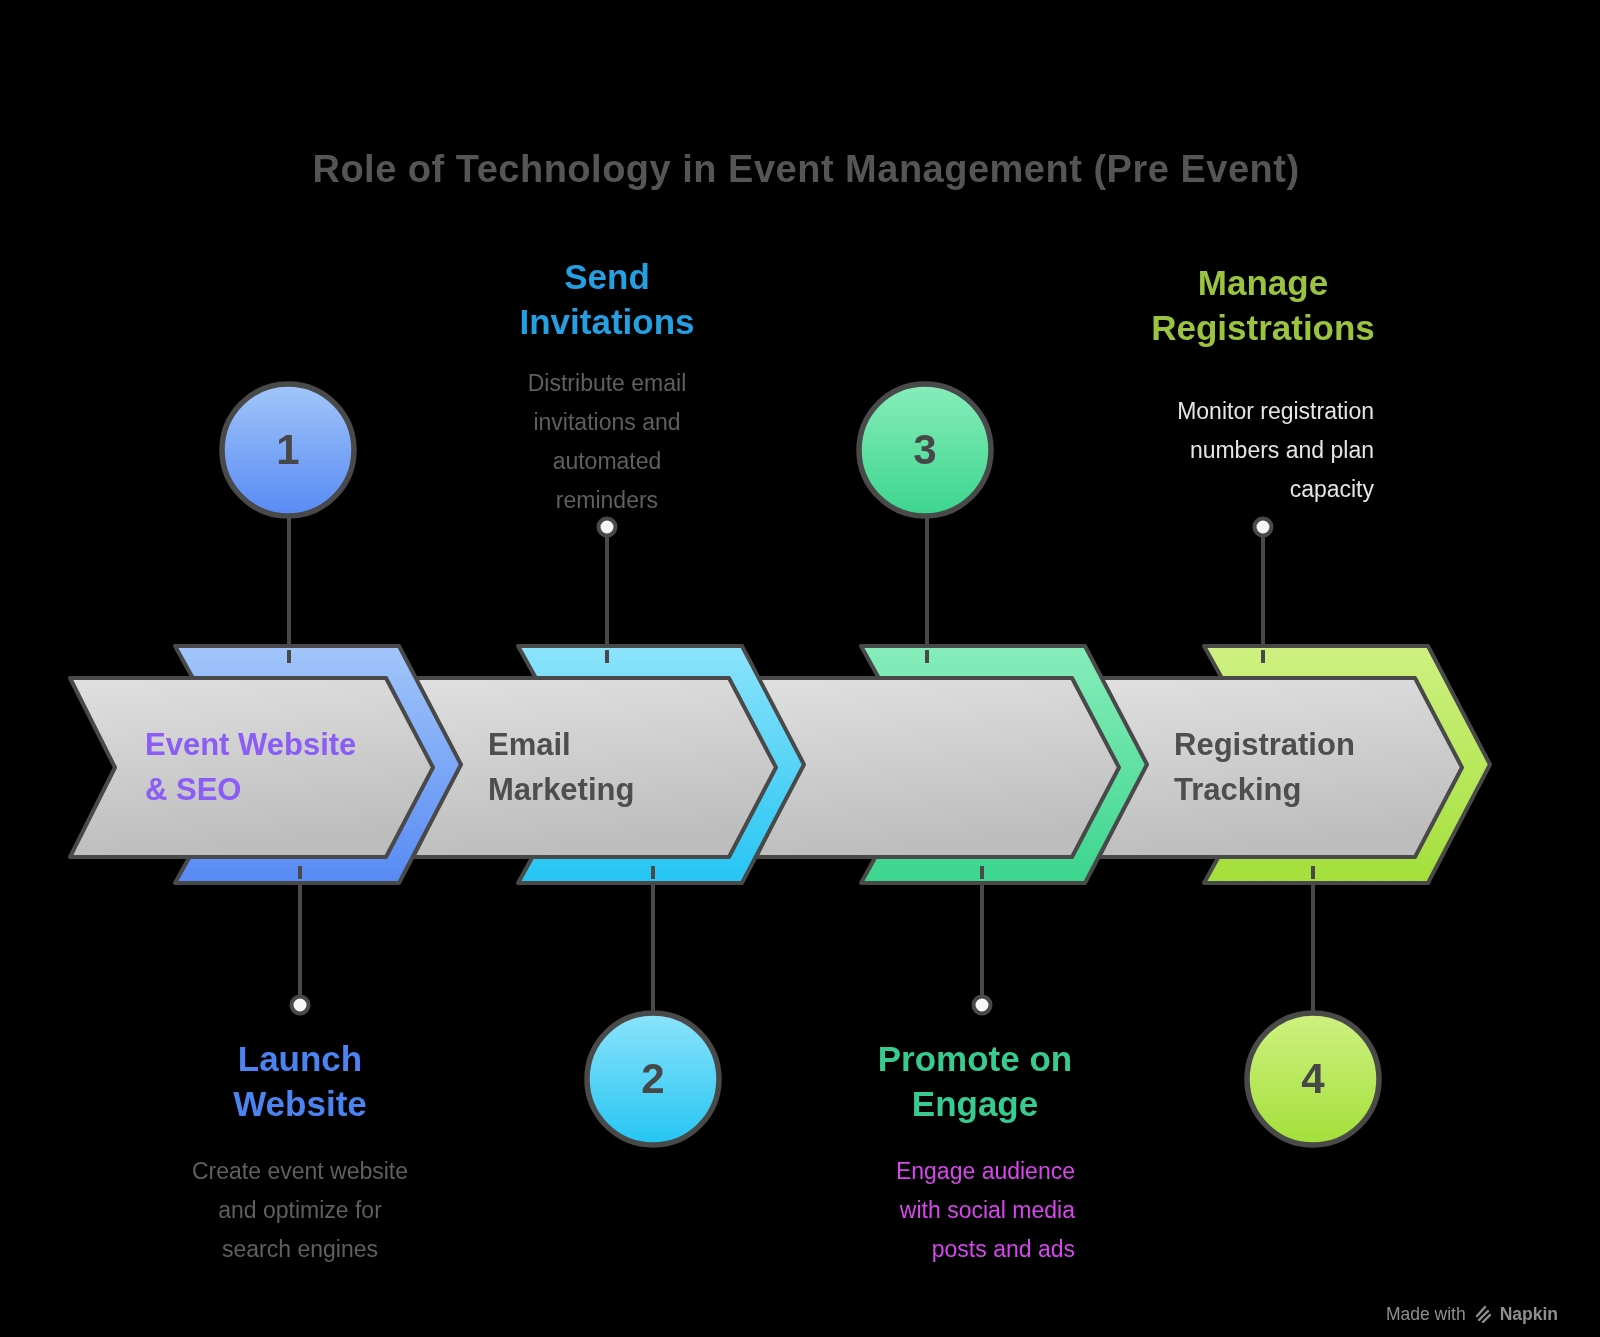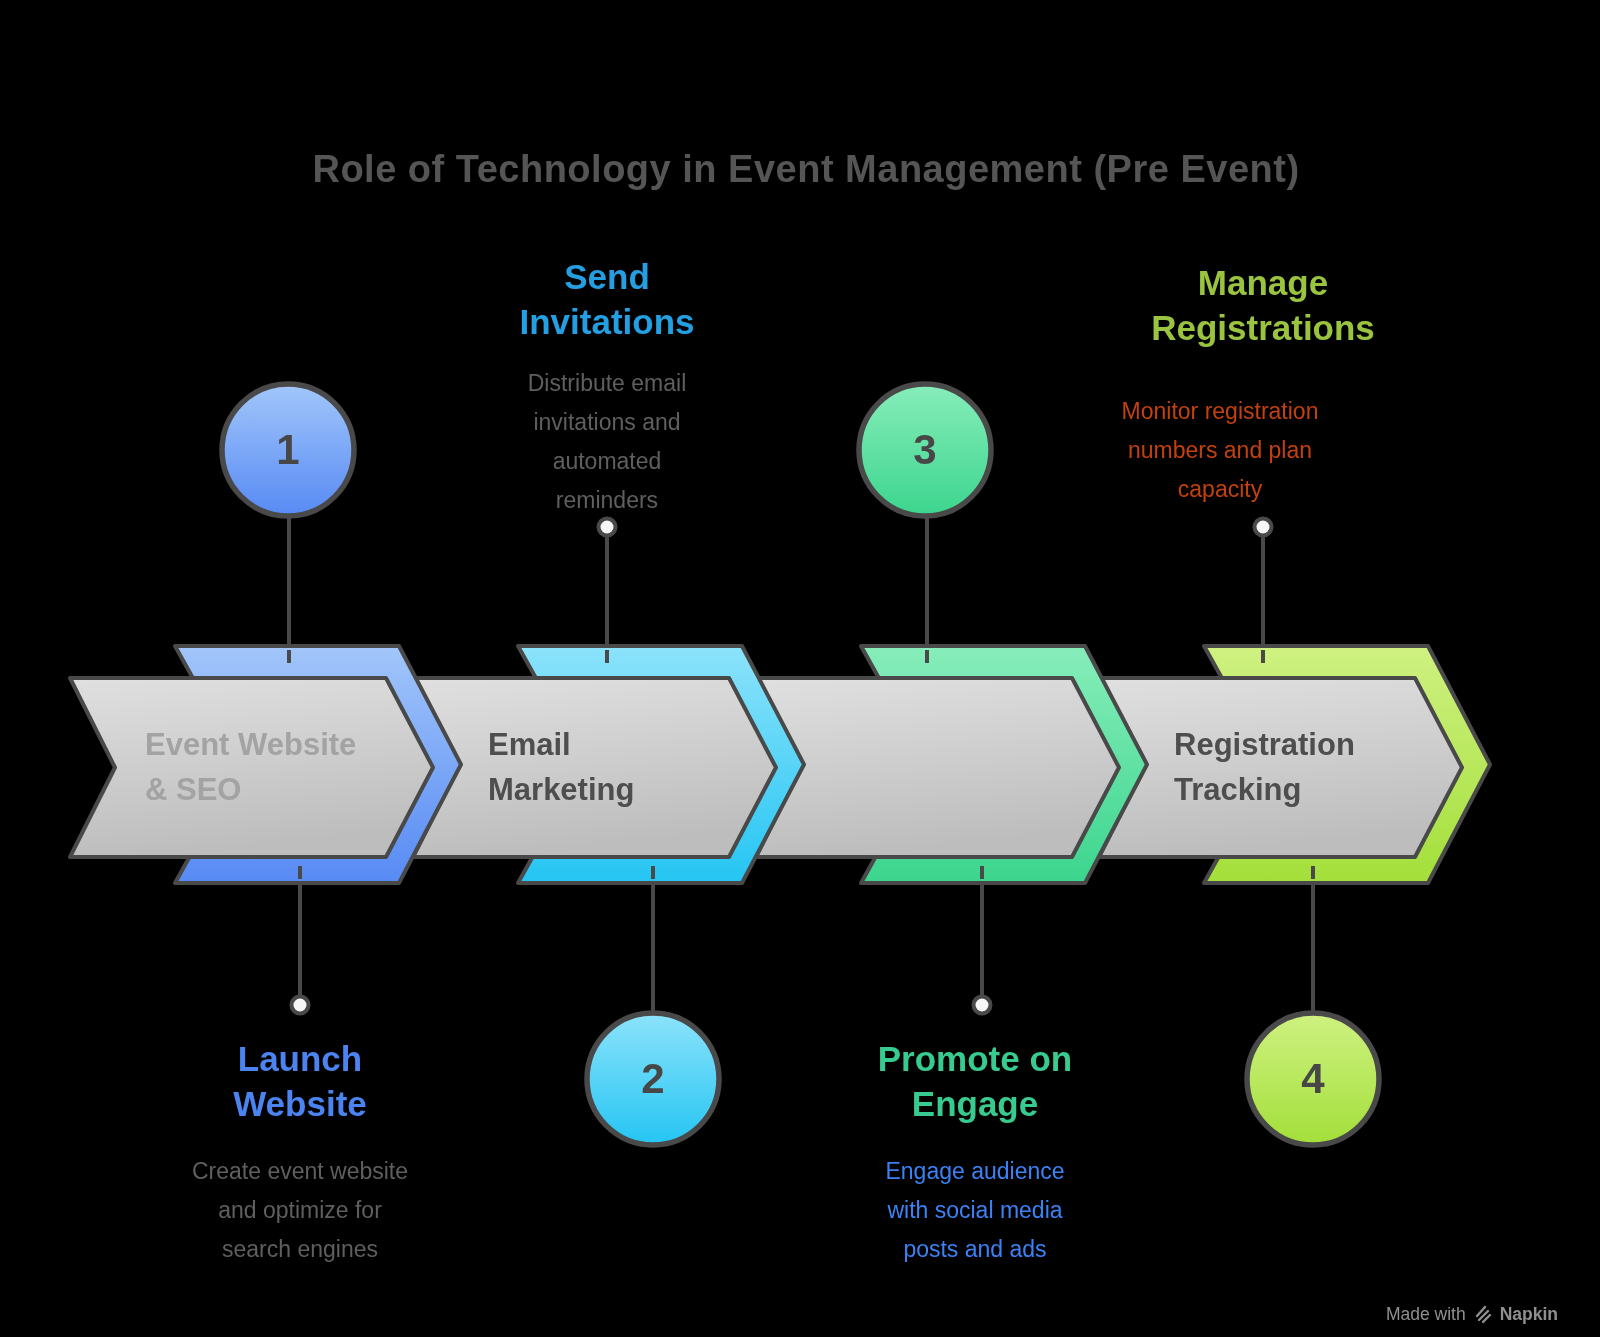--- a/index.html
+++ b/index.html
@@ -106,40 +106,40 @@
     <g stroke-width="4" fill="#f7f7f7" stroke="#494949">
       <circle cx="300" cy="973" r="8.5" fill="#f7f7f7"></circle>
       <circle cx="607" cy="495" r="8.5" fill="#f7f7f7"></circle>
       <circle cx="982" cy="973" r="8.5" fill="#f7f7f7"></circle>
       <circle cx="1263" cy="495" r="8.5" fill="#f7f7f7"></circle>
     </g>
   </svg>
 
   <h1 class="page-title" style="color: rgb(85, 85, 85);">Role of Technology in Event Management (Pre Event)</h1>
 
-  <div class="step-label" style="left: 145px; width: 220px; color: #a3a3a3;">Event Website &amp; SEO</div>
+  <div class="step-label" style="left: 145px; width: 220px; color: #8b5cf6;">Event Website &amp; SEO</div>
   <div class="step-label" style="left: 488px; width: 165px; color: rgb(78, 78, 78);">Email Marketing</div>
   <div class="step-label" style="left: 1174px; width: 195px; color: rgb(78, 78, 78);">Registration Tracking</div>
 
   <div class="circle-num" style="left: 288px; top: 418px; color: rgb(71, 71, 71);">1</div>
   <div class="circle-num" style="left: 653px; top: 1047px; color: rgb(71, 71, 71);">2</div>
   <div class="circle-num" style="left: 925px; top: 418px; color: rgb(71, 71, 71);">3</div>
   <div class="circle-num" style="left: 1313px; top: 1047px; color: rgb(71, 71, 71);">4</div>
 
   <div class="callout-title" style="left: 300px; top: 1004px; width: 160px; color: rgb(75, 132, 241);">Launch Website</div>
   <div class="callout-desc" style="left: 300px; top: 1120px; width: 235px; color: rgb(95, 95, 95);">Create event website and optimize for search engines</div>
 
   <div class="callout-title" style="left: 607px; top: 222px; width: 195px; color: rgb(35, 159, 226);">Send Invitations</div>
   <div class="callout-desc" style="left: 607px; top: 332px; width: 190px; color: rgb(95, 95, 95);">Distribute email invitations and automated reminders</div>
 
   <div class="callout-title" style="left: 975px; top: 1004px; width: 195px; color: rgb(56, 203, 143);">Promote on Engage</div>
-  <div class="callout-desc" style="left: 975px; top: 1120px; width: 200px; color: #3b82f6;">Engage audience with social media posts and ads</div>
+  <div class="callout-desc" style="left: 975px; top: 1120px; width: 200px; color: #d946ef; text-align: right;">Engage audience with social media posts and ads</div>
 
   <div class="callout-title" style="left: 1263px; top: 228px; width: 240px; color: rgb(154, 196, 63);">Manage Registrations</div>
-  <div class="callout-desc" style="left: 1220px; top: 360px; width: 250px; color: #c2410c;">Monitor registration numbers and plan capacity</div>
+  <div class="callout-desc" style="left: 1249px; top: 360px; width: 250px; color: #e5e5e5; text-align: right;">Monitor registration numbers and plan capacity</div>
 
   <div class="watermark" style="color: rgb(143, 143, 143);">
     <span>Made with</span>
     <svg width="20" height="20" viewBox="0 0 20 20" fill="none" stroke-width="2.4" stroke-linecap="round" stroke="#8f8f8f">
       <path d="M4 12 L12 3"></path>
       <path d="M6 16 L15 7"></path>
       <path d="M10 18 L17 11"></path>
     </svg>
     <span class="brand">Napkin</span>
   </div>

